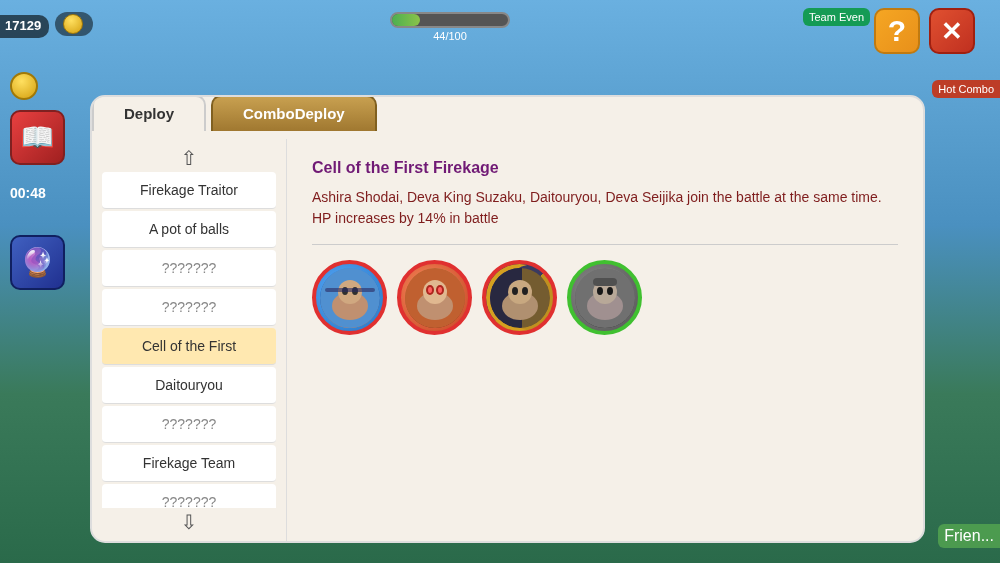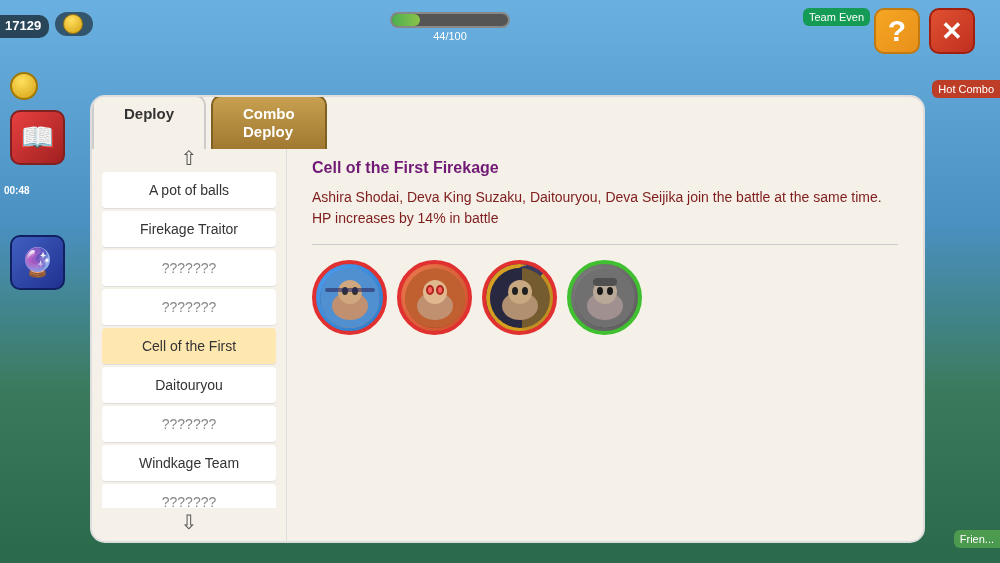--- a/index.html
+++ b/index.html
@@ -101,23 +101,23 @@
       color: white;
       font-size: 28px;
       font-weight: bold;
       line-height: 1;
     }
 
     
     .timer {
       position: absolute;
       top: 185px;
-      left: 4px;
-      color: white;
-      font-size: 10px;
+      left: 10px;
+      color: white;
+      font-size: 14px;
       font-weight: bold;
       z-index: 10;
     }
 
     
     .dialog {
       position: absolute;
       top: 55px;
       left: 90px;
       right: 75px;
@@ -341,21 +341,21 @@
       border-radius: 6px 0 0 6px;
       z-index: 10;
     }
 
     .friends-label {
       position: absolute;
       bottom: 15px;
       right: 0;
       background: rgba(80,160,80,0.9);
       color: white;
-      font-size: 11px;
+      font-size: 16px;
       padding: 3px 6px;
       border-radius: 6px 0 0 6px;
       z-index: 10;
     }
 
     
     .left-score {
       position: absolute;
       top: 15px;
       left: 0;
@@ -461,44 +461,44 @@
   <span style="font-size:26px;color:white;font-weight:bold;">✕</span>
 </div>
 
 <div class="dialog">
 
   <div class="tabs">
     <div class="tab tab-deploy">
       <span>Deploy</span>
     </div>
     <div class="tab tab-combo">
-      <span style="display:flex;flex-direction:column;align-items:flex-start;line-height:1.2;">
+      <span style="display:flex;flex-direction:row;align-items:flex-end;line-height:1.2;">
         <span>Combo</span>
         <span>Deploy</span>
       </span>
     </div>
   </div>
 
   <div class="dialog-inner">
 
     <div class="left-panel">
 
       <div class="scroll-arrow">
         <span>⇧</span>
       </div>
 
       <div class="skill-list" id="skill-list-container">
-      <div class="skill-item">A pot of balls</div>
-          <div class="skill-item">Firekage Traitor</div>
+      <div class="skill-item">Firekage Traitor</div>
+          <div class="skill-item">A pot of balls</div>
           <div class="skill-item locked">???????</div>
           <div class="skill-item locked">???????</div>
           <div class="skill-item selected">Cell of the First</div>
           <div class="skill-item">Daitouryou</div>
           <div class="skill-item locked">???????</div>
-          <div class="skill-item">Windkage Team</div>
+          <div class="skill-item">Firekage Team</div>
           <div class="skill-item locked">???????</div>
         </div>
 
       <div class="scroll-arrow">
         <span>⇩</span>
       </div>
     </div>
 
     <div class="right-panel">
       <div class="skill-title">Cell of the First Firekage</div>

